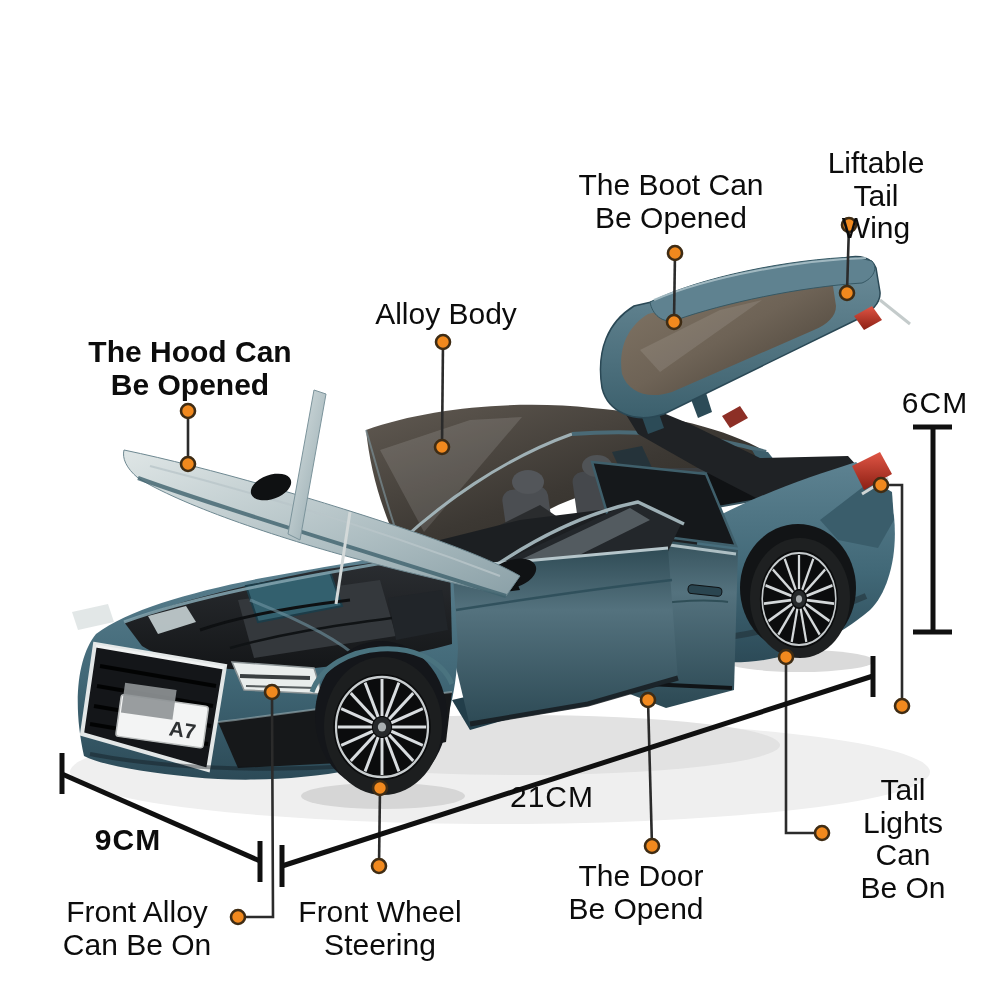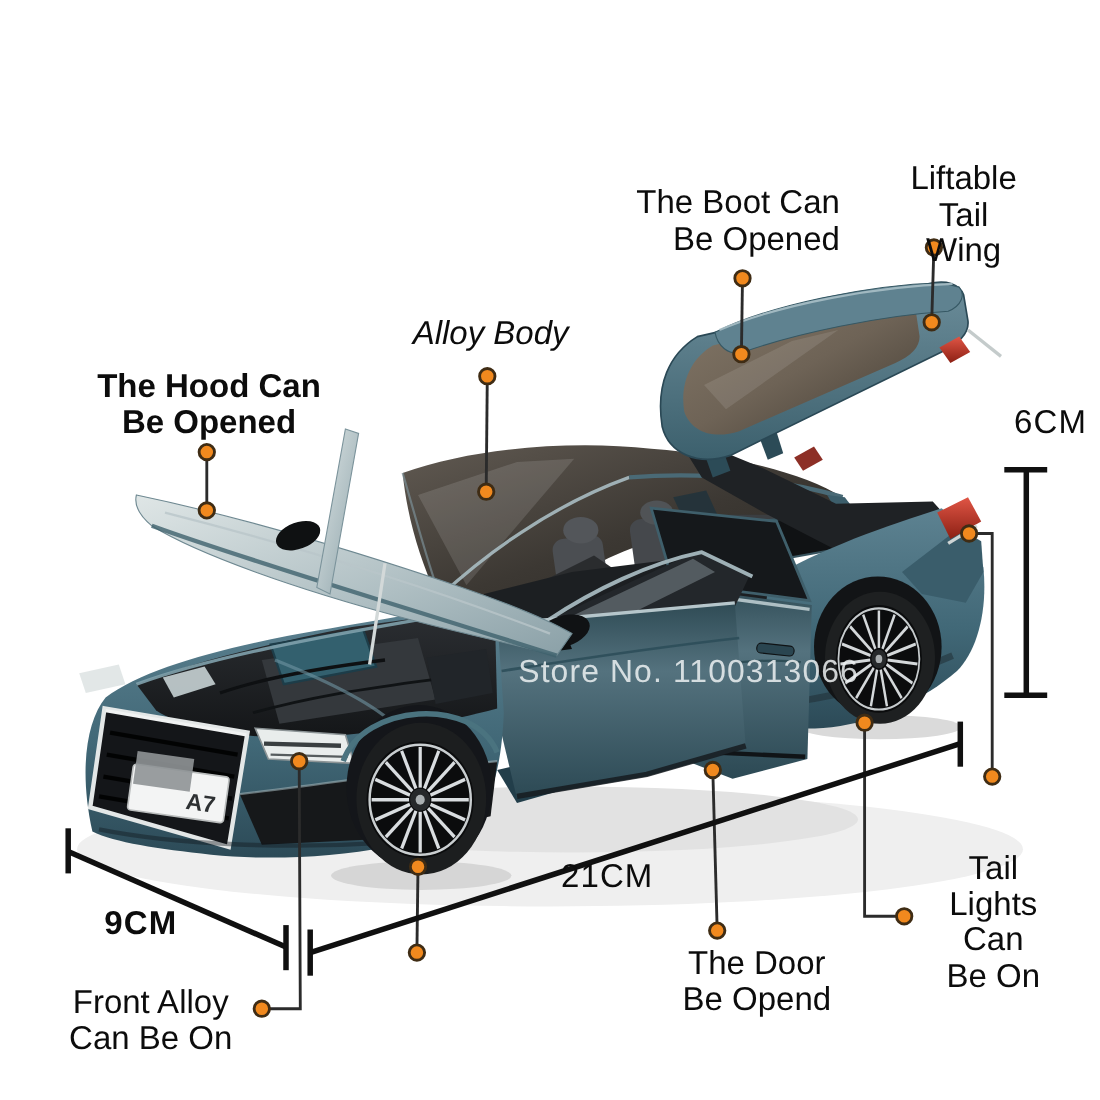--- a/index.html
+++ b/index.html
@@ -289,33 +289,34 @@
       <path class="dim" d="M260,841 L260,882"></path>
     </g>
     <g>
       <path class="dim" d="M282,866 L873,676"></path>
       <path class="dim" d="M282,845 L282,887"></path>
       <path class="dim" d="M873,656 L873,697"></path>
     </g>
   </g>
 </svg>
 
-<div class="lbl" style="left:671px;top:169px;text-align:right;">The Boot Can
+<div class="lbl" style="left:671px;top:169px;">The Boot Can
 Be Opened</div>
 <div class="lbl" style="left:876px;top:147px;">Liftable Tail
 Wing</div>
-<div class="lbl" style="left:446px;top:288px;font-style:italic;">Alloy Body</div>
+<div class="lbl" style="left:446px;top:298px;">Alloy Body</div>
 <div class="lbl" style="left:190px;top:336px;font-weight:bold;">The Hood Can
 Be Opened</div>
 <div class="lbl" style="left:903px;top:726px;margin-top:48px;">Tail Lights
 Can Be On</div>
-<div class="lbl" style="left:688px;top:860px;">The Door
+<div class="lbl" style="left:636px;top:860px;text-align:right;">The Door
 Be Opend</div>
+<div class="lbl" style="left:380px;top:896px;">Front Wheel
+Steering</div>
 <div class="lbl" style="left:137px;top:896px;">Front Alloy
 Can Be On</div>
 
-<div class="dim-lbl" style="left:935px;top:368px;margin-left:20px;">6CM</div>
+<div class="dim-lbl" style="left:935px;top:386px;">6CM</div>
 <div class="dim-lbl" style="left:128px;top:823px;font-weight:bold;">9CM</div>
 <div class="dim-lbl" style="left:552px;top:780px;">21CM</div>
 
-<div class="wm" style="left:626px;top:595px;">Store No. 1100313066</div>
 
 </div>
 
 </body></html>

